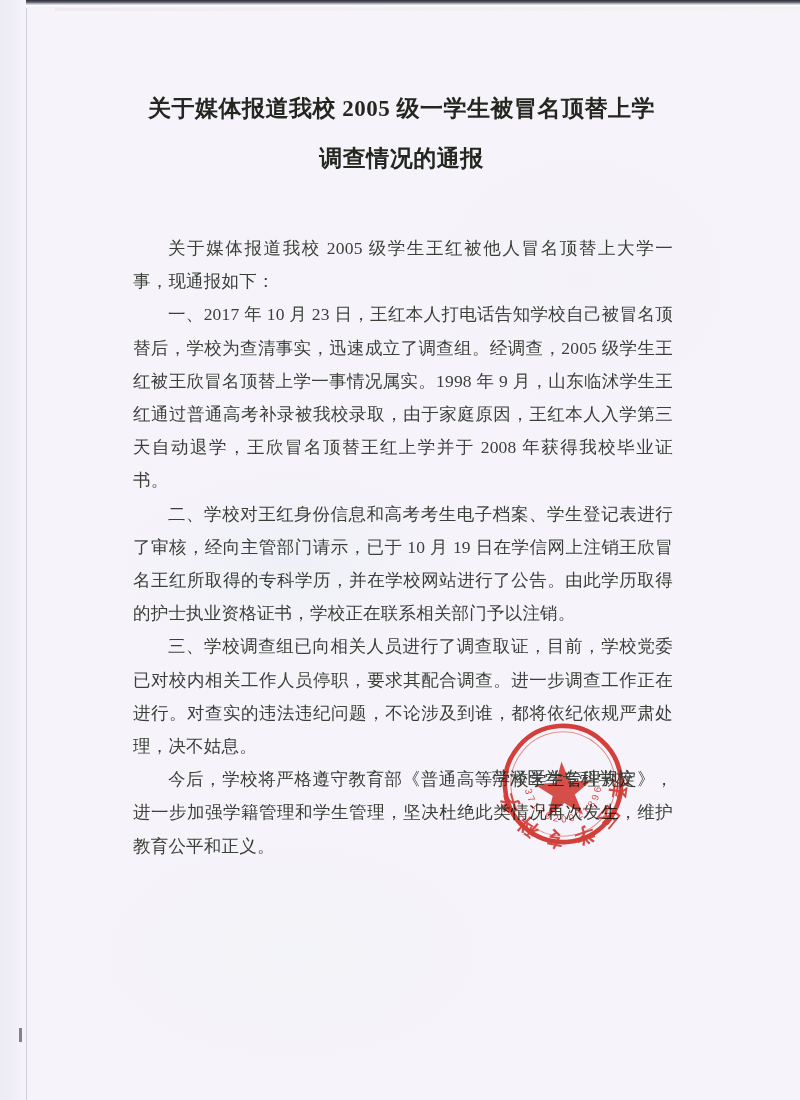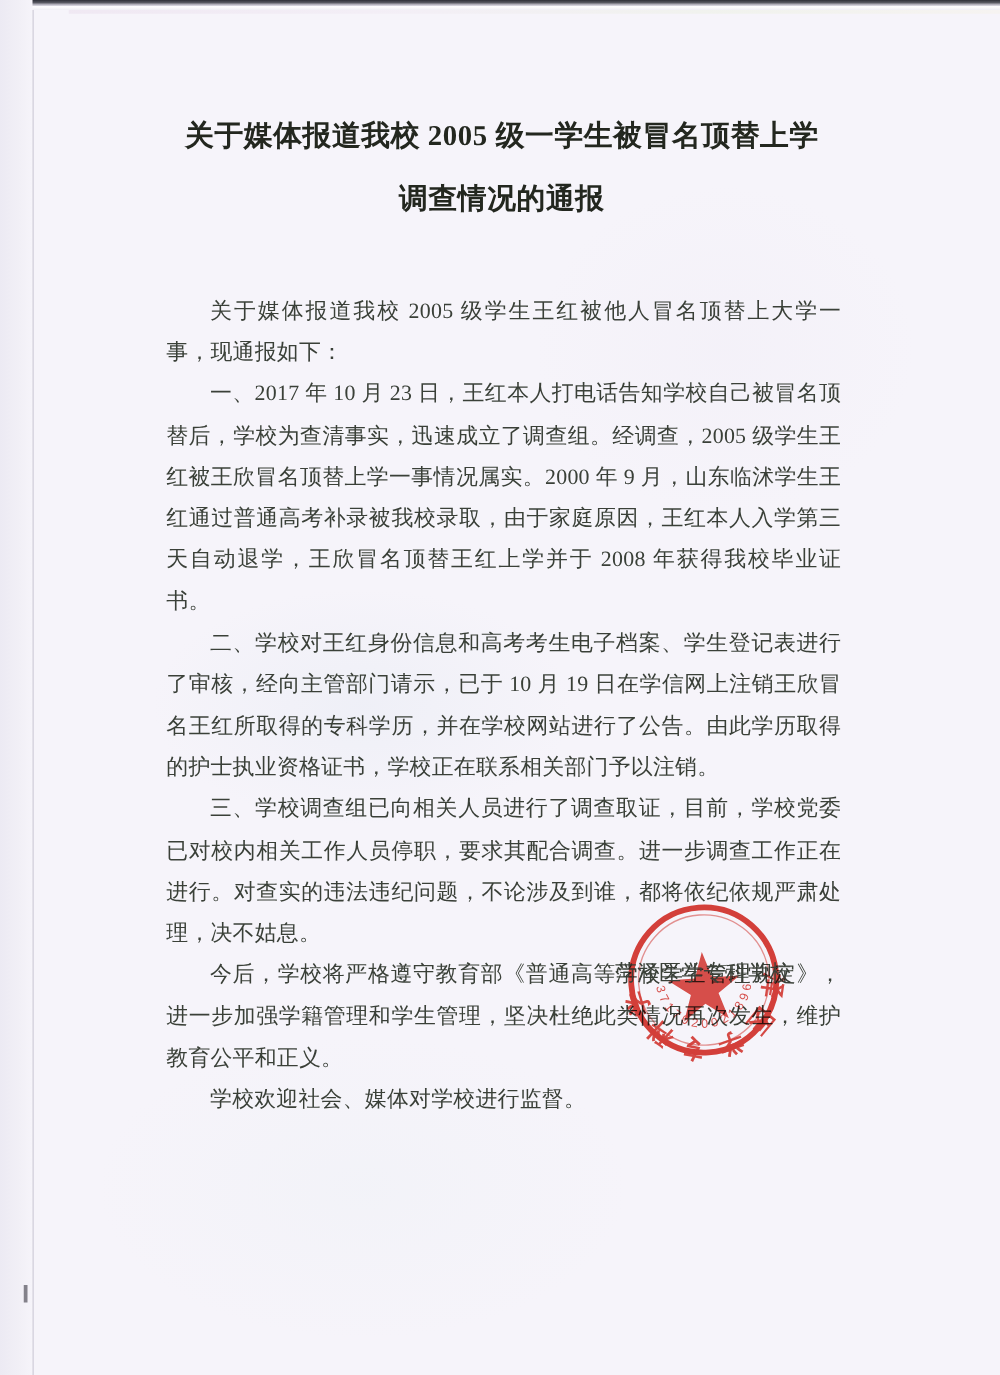--- a/index.html
+++ b/index.html
@@ -150,25 +150,24 @@
   <div class="blotch b2"></div>
   <div class="blotch b3"></div>
 
   <div class="doc-title">
     <span>关于媒体报道我校 2005 级一学生被冒名顶替上学</span>
     <span class="line2">调查情况的通报</span>
   </div>
 
   <div class="body-block">
     <p class="para p-first">关于媒体报道我校 2005 级学生王红被他人冒名顶替上大学一事，现通报如下：</p>
-    <p class="para">一、2017 年 10 月 23 日，王红本人打电话告知学校自己被冒名顶替后，学校为查清事实，迅速成立了调查组。经调查，2005 级学生王红被王欣冒名顶替上学一事情况属实。2000 年 9 月，山东临沭学生王红通过普通高考补录被我校录取，由于家庭原因，王红本人入学第三天自动退学，王欣冒名顶替王红上学并于 2008 年获得我校毕业证书。</p>
+    <p class="para">一、2017 年 10 月 23 日，王红本人打电话告知学校自己被冒名顶替后，学校为查清事实，迅速成立了调查组。经调查，2005 级学生王红被王欣冒名顶替上学一事情况属实。1998 年 9 月，山东临沭学生王红通过普通高考补录被我校录取，由于家庭原因，王红本人入学第三天自动退学，王欣冒名顶替王红上学并于 2008 年获得我校毕业证书。</p>
     <p class="para">二、学校对王红身份信息和高考考生电子档案、学生登记表进行了审核，经向主管部门请示，已于 10 月 19 日在学信网上注销王欣冒名王红所取得的专科学历，并在学校网站进行了公告。由此学历取得的护士执业资格证书，学校正在联系相关部门予以注销。</p>
     <p class="para">三、学校调查组已向相关人员进行了调查取证，目前，学校党委已对校内相关工作人员停职，要求其配合调查。进一步调查工作正在进行。对查实的违法违纪问题，不论涉及到谁，都将依纪依规严肃处理，决不姑息。</p>
     <p class="para">今后，学校将严格遵守教育部《普通高等学校学生管理规定》，进一步加强学籍管理和学生管理，坚决杜绝此类情况再次发生，维护教育公平和正义。</p>
-    <p class="para">学校欢迎社会、媒体对学校进行监督。</p>
   </div>
 
   <div class="seal">
     <svg viewBox="0 0 200 200" xmlns="http://www.w3.org/2000/svg">
       <defs>
         <path id="sealArc" d="M 100,100 m -74,0 a 74,74 0 1 1 148,0" transform="rotate(180 100 100)"></path>
         <path id="sealArcBottom" d="M 100,100 m -58,0 a 58,58 0 1 0 116,0"></path>
       </defs>
       <circle cx="100" cy="100" r="88" fill="none" stroke="#d6271f" stroke-width="7"></circle>
       <circle cx="100" cy="100" r="79" fill="none" stroke="#d6271f" stroke-width="1.6" opacity=".55"></circle>

